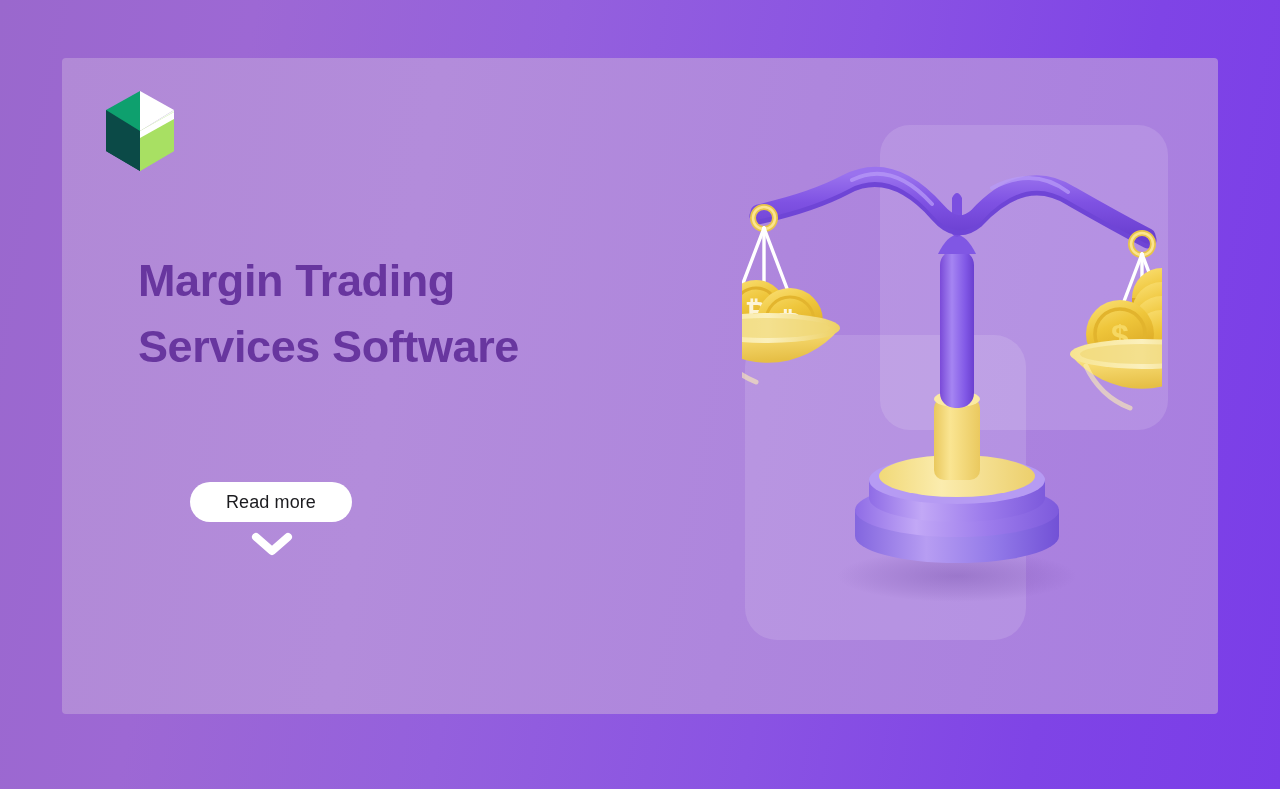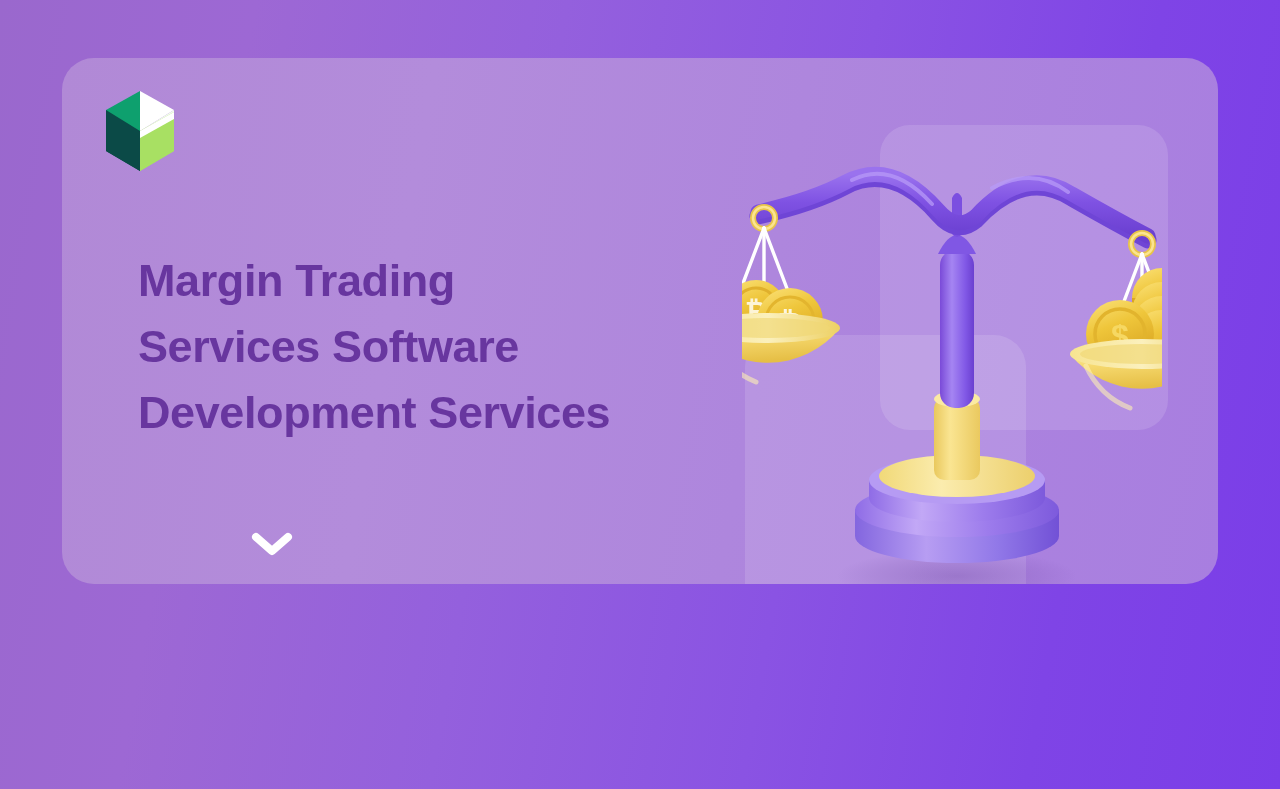--- a/index.html
+++ b/index.html
@@ -14,22 +14,22 @@
     font-family: "Liberation Sans", sans-serif;
     background: linear-gradient(100deg, #9a68cd 0%, #9d68d4 18%, #9460dd 40%, #8a53e3 62%, #7f44e6 82%, #7a3de8 100%);
   }
 
   
   .banner-card {
     position: absolute;
     left: 62px;
     top: 58px;
     width: 1156px;
-    height: 526px;
-    border-radius: 32px;
+    height: 656px;
+    border-radius: 4px;
     background: linear-gradient(100deg, #b189d6 0%, #b38cdb 30%, #ae86dd 60%, #a87ee0 100%);
     overflow: hidden;
   }
 
   
   .deco-square {
     position: absolute;
     background: rgba(255,255,255,0.13);
     border-radius: 30px;
   }
@@ -134,23 +134,23 @@
 
       <polygon points="36,41 70,22 70,61 36,81" fill="#a8e063"></polygon>
       <polygon points="36,41 70,22 70,30 36,52" fill="#ffffff"></polygon>
       <polygon points="36,48 70,29 70,61 36,81" fill="#a8e063"></polygon>
     </svg>
   </div>
 
   <h1 class="headline">
     <span class="line">Margin Trading</span>
     <span class="line">Services Software</span>
-    <span class="line">Development Services</span>
   </h1>
 
+  <button class="read-more-btn">Read more</button>
 
   <div class="scroll-chevron">
     <svg viewBox="0 0 44 28" width="44" height="28" aria-hidden="true">
       <path d="M6 7 L22 21 L38 7" fill="none" stroke="#ffffff" stroke-width="8" stroke-linecap="round" stroke-linejoin="round"></path>
     </svg>
   </div>
 
   <div class="scale-illustration">
     <svg viewBox="0 0 420 500" width="420" height="500" aria-hidden="true">
       <defs>

